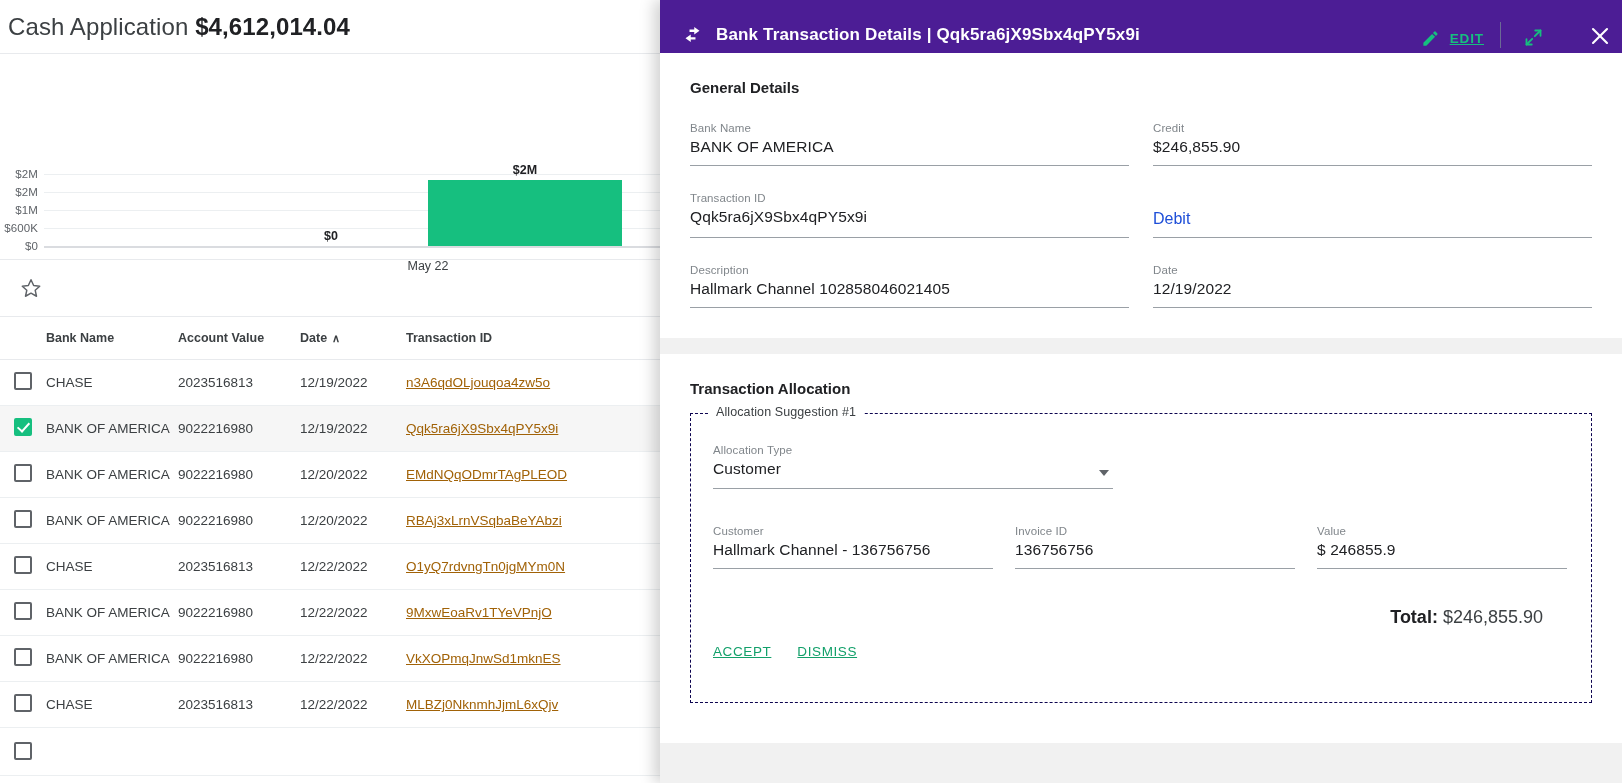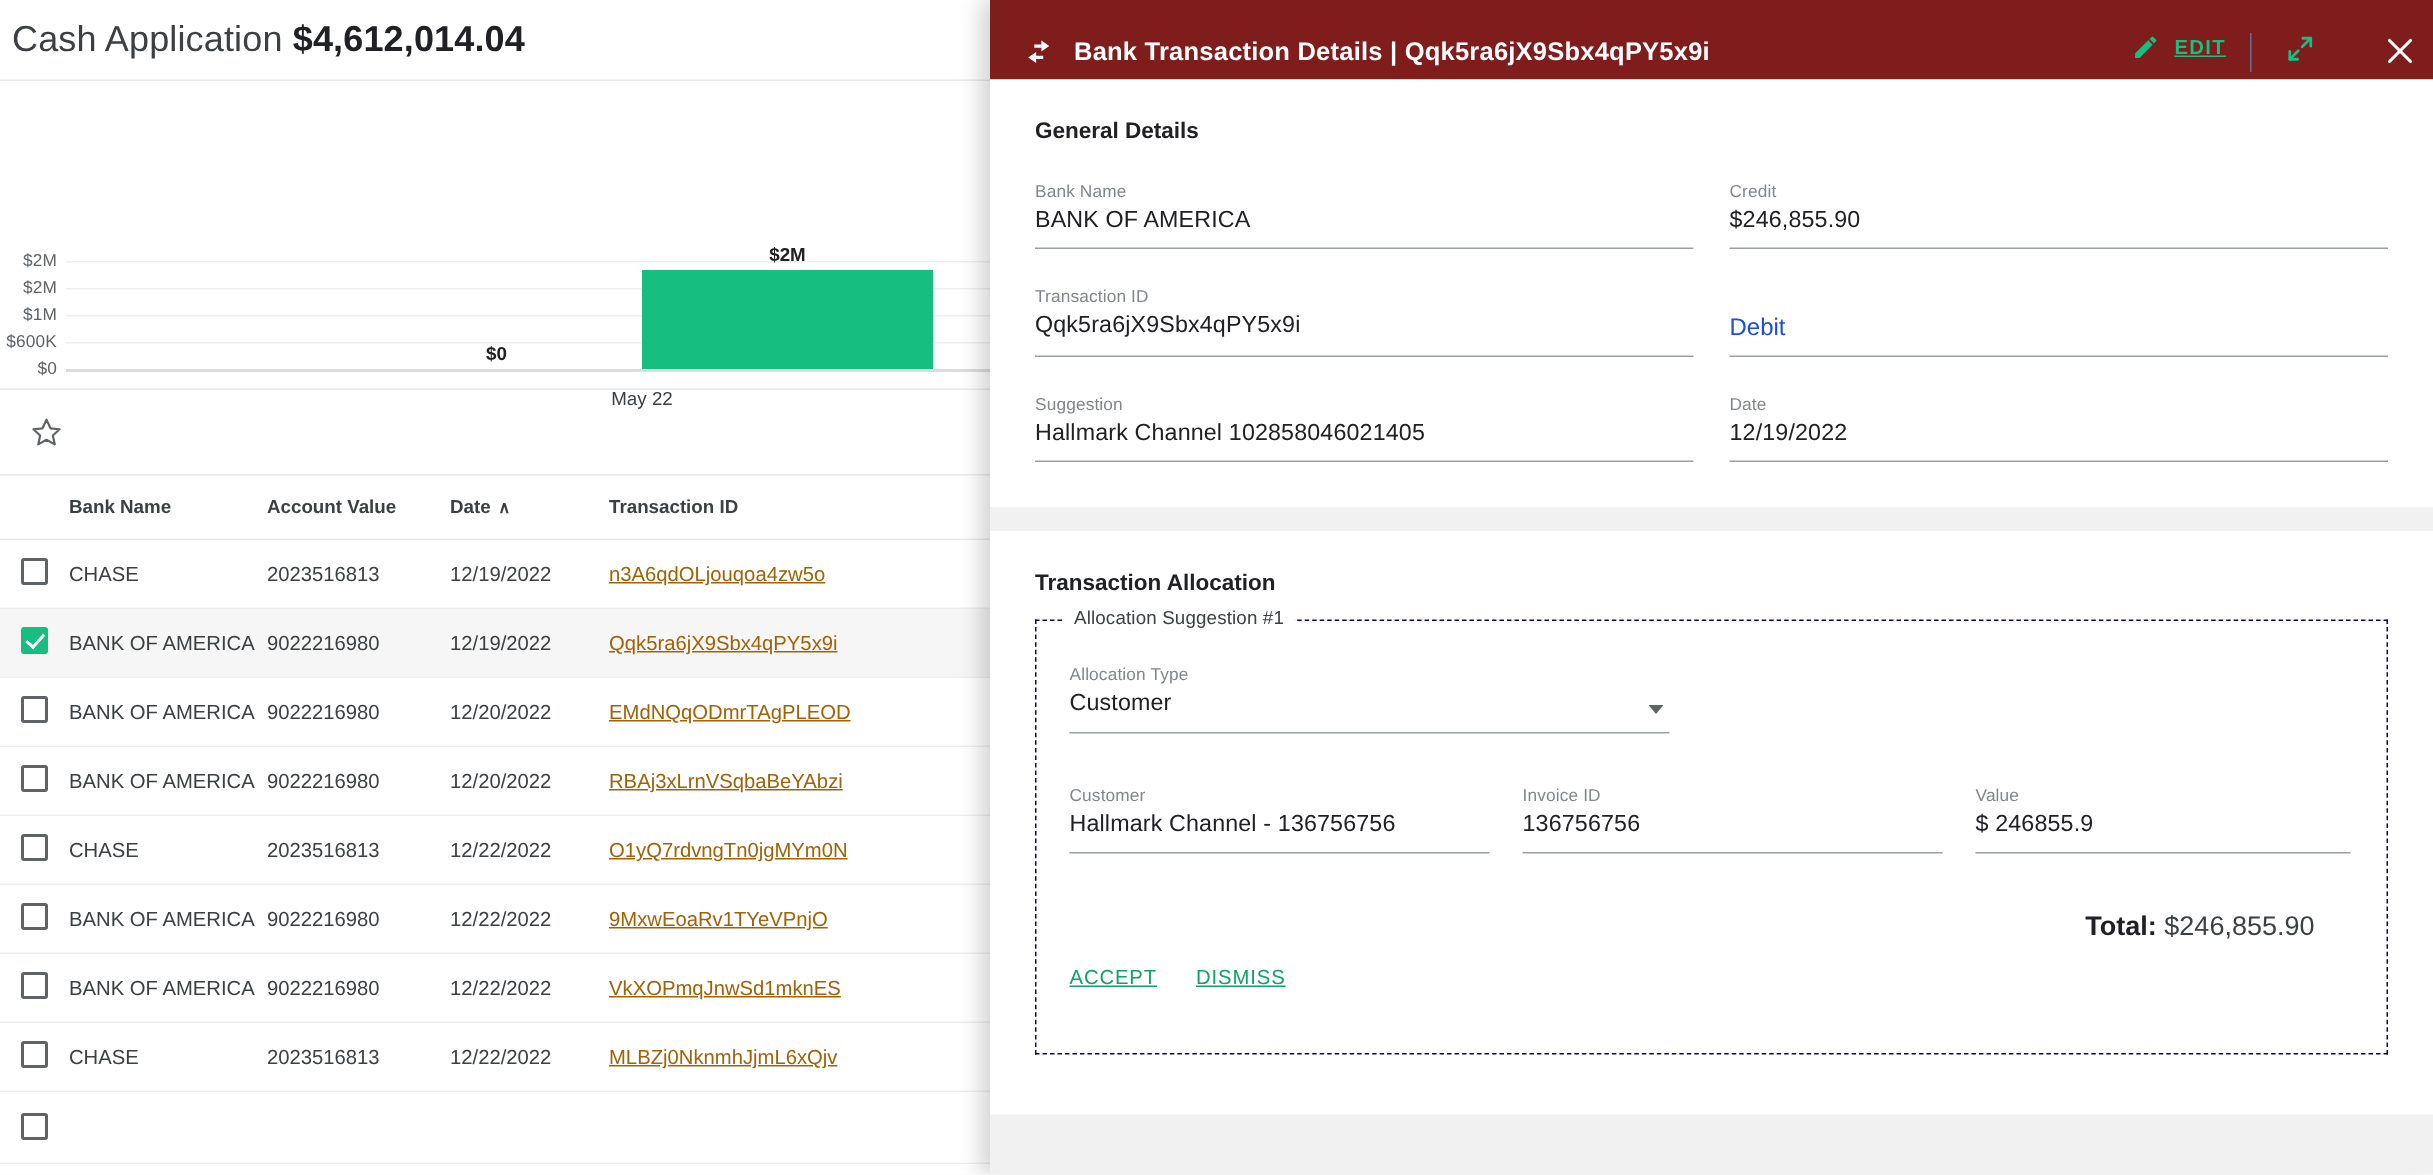--- a/index.html
+++ b/index.html
@@ -139,34 +139,34 @@
   
   #panel {
     position: absolute; left: 660px; top: 0;
     width: 962px; height: 783px;
     background: #f1f1f1;
     box-shadow: -6px 0 14px rgba(0,0,0,.18);
     overflow: hidden;
   }
   .panel-header {
     height: 53px;
-    background: #7f1d1d;
+    background: #4c1d95;
     display: flex; align-items: center;
     padding: 16px 0 0 22px;
     color: #ffffff;
   }
   .panel-title {
     font-size: 17px; font-weight: 700;
     margin-left: 13px;
     white-space: nowrap;
     letter-spacing: .15px;
   }
   .panel-actions {
     margin-left: auto;
-    display: flex; align-items: flex-start;
+    display: flex; align-items: flex-end;
     gap: 0;
     padding-right: 4px;
   }
   .edit-group {
     display: flex; align-items: center; gap: 10px;
     cursor: pointer; padding: 0 16px;
   }
   .edit-label {
     color: #16bf7f; font-size: 13.5px; font-weight: 700;
     letter-spacing: .9px; text-decoration: underline;
@@ -453,21 +453,21 @@
           <div class="field">
             <div class="field-label">Transaction ID</div>
             <div class="field-value">Qqk5ra6jX9Sbx4qPY5x9i</div>
           </div>
 
           <div class="field empty">
             <div class="field-placeholder">Debit</div>
           </div>
 
           <div class="field">
-            <div class="field-label">Suggestion</div>
+            <div class="field-label">Description</div>
             <div class="field-value">Hallmark Channel 102858046021405</div>
           </div>
 
           <div class="field">
             <div class="field-label">Date</div>
             <div class="field-value">12/19/2022</div>
           </div>
 
         </div>
       </div>

